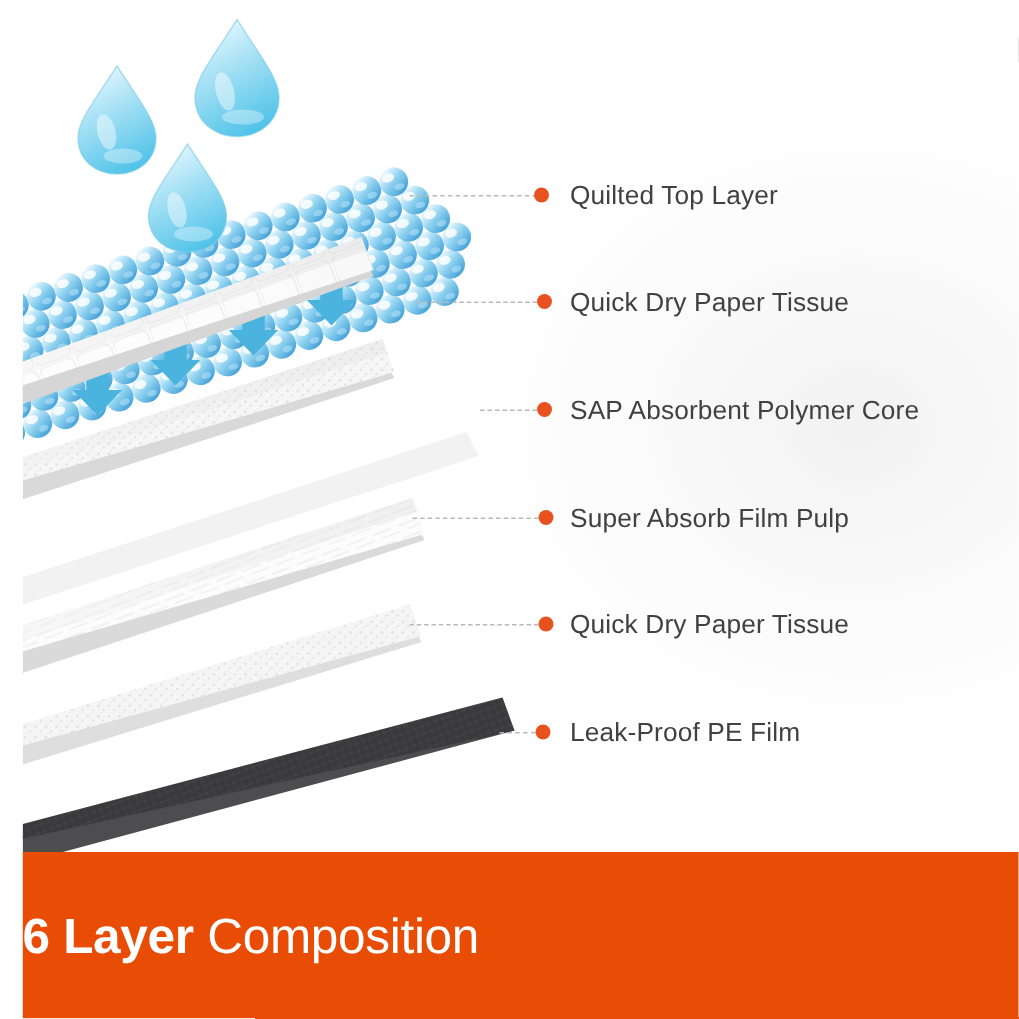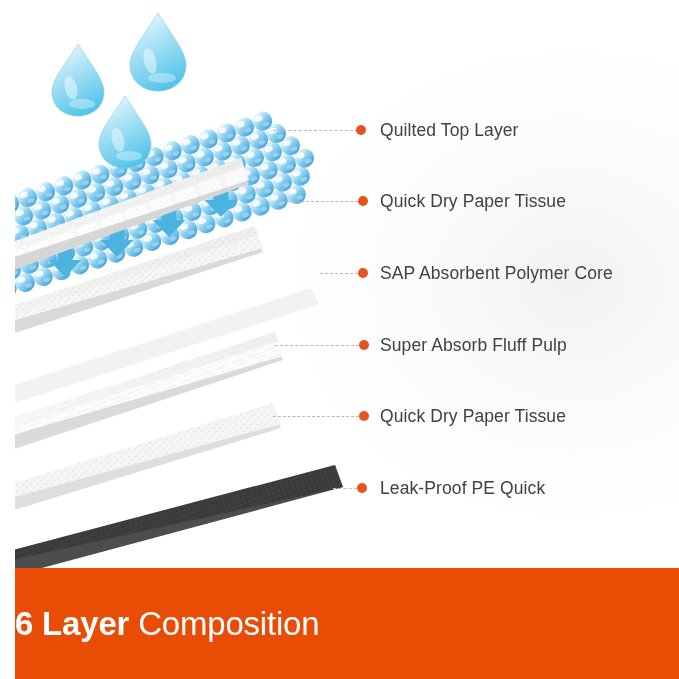--- a/index.html
+++ b/index.html
@@ -361,29 +361,29 @@
   <div class="leader" style="left:262px; top:201px; width:81px;"></div>
   <div class="dot" style="left:343px; top:196px;"></div>
   <div class="label" style="left:365px; top:191px;">Quick Dry Paper Tissue</div>
 
   <div class="leader" style="left:305px; top:273px; width:38px;"></div>
   <div class="dot" style="left:343px; top:268px;"></div>
   <div class="label" style="left:365px; top:263px;">SAP Absorbent Polymer Core</div>
 
   <div class="leader" style="left:260px; top:345px; width:84px;"></div>
   <div class="dot" style="left:344px; top:340px;"></div>
-  <div class="label" style="left:365px; top:335px;">Super Absorb Fluff Pulp</div>
+  <div class="label" style="left:365px; top:335px;">Super Absorb Film Pulp</div>
 
   <div class="leader" style="left:258px; top:416px; width:86px;"></div>
   <div class="dot" style="left:344px; top:411px;"></div>
   <div class="label" style="left:365px; top:406px;">Quick Dry Paper Tissue</div>
 
   <div class="leader" style="left:318px; top:488px; width:24px;"></div>
   <div class="dot" style="left:342px; top:483px;"></div>
-  <div class="label" style="left:365px; top:478px;">Leak-Proof PE Quick</div>
+  <div class="label" style="left:365px; top:478px;">Leak-Proof PE Film</div>
 
   <div id="banner">
     <div class="caption">
       <span class="strong">6 Layer</span><span>&nbsp;</span><span class="light">Composition</span>
     </div>
   </div>
 
 </div>
 
 </body></html>

